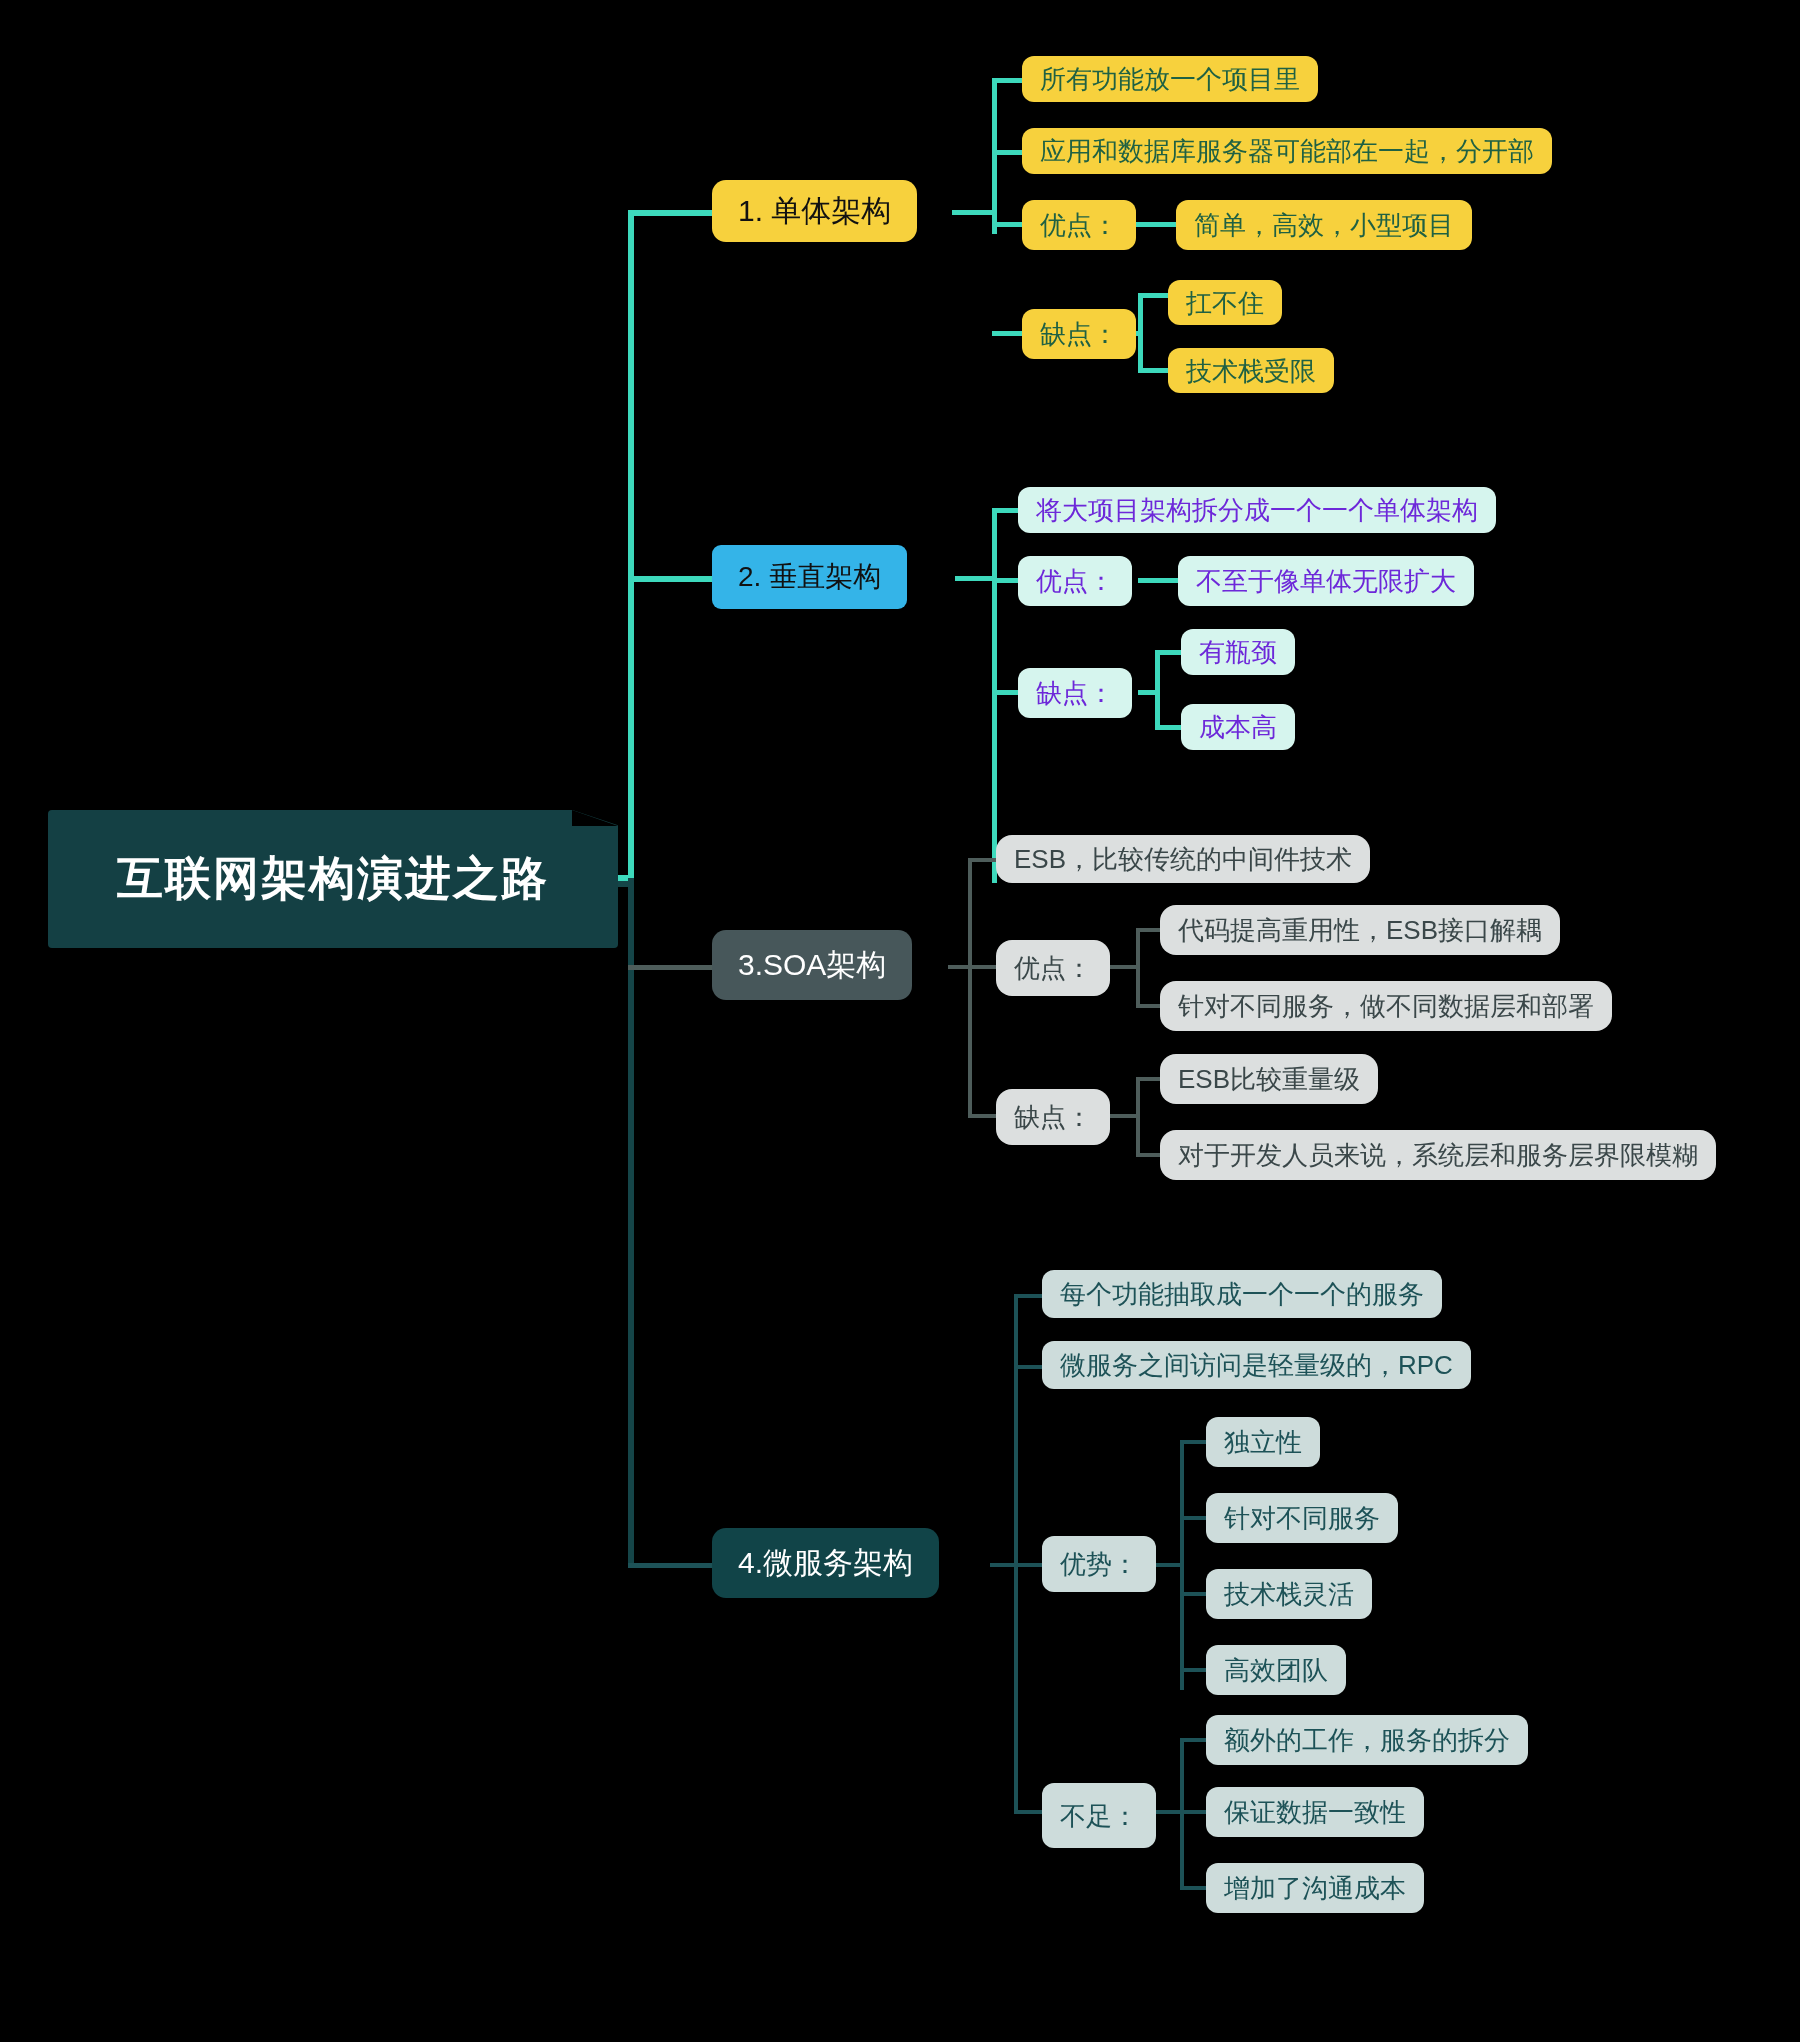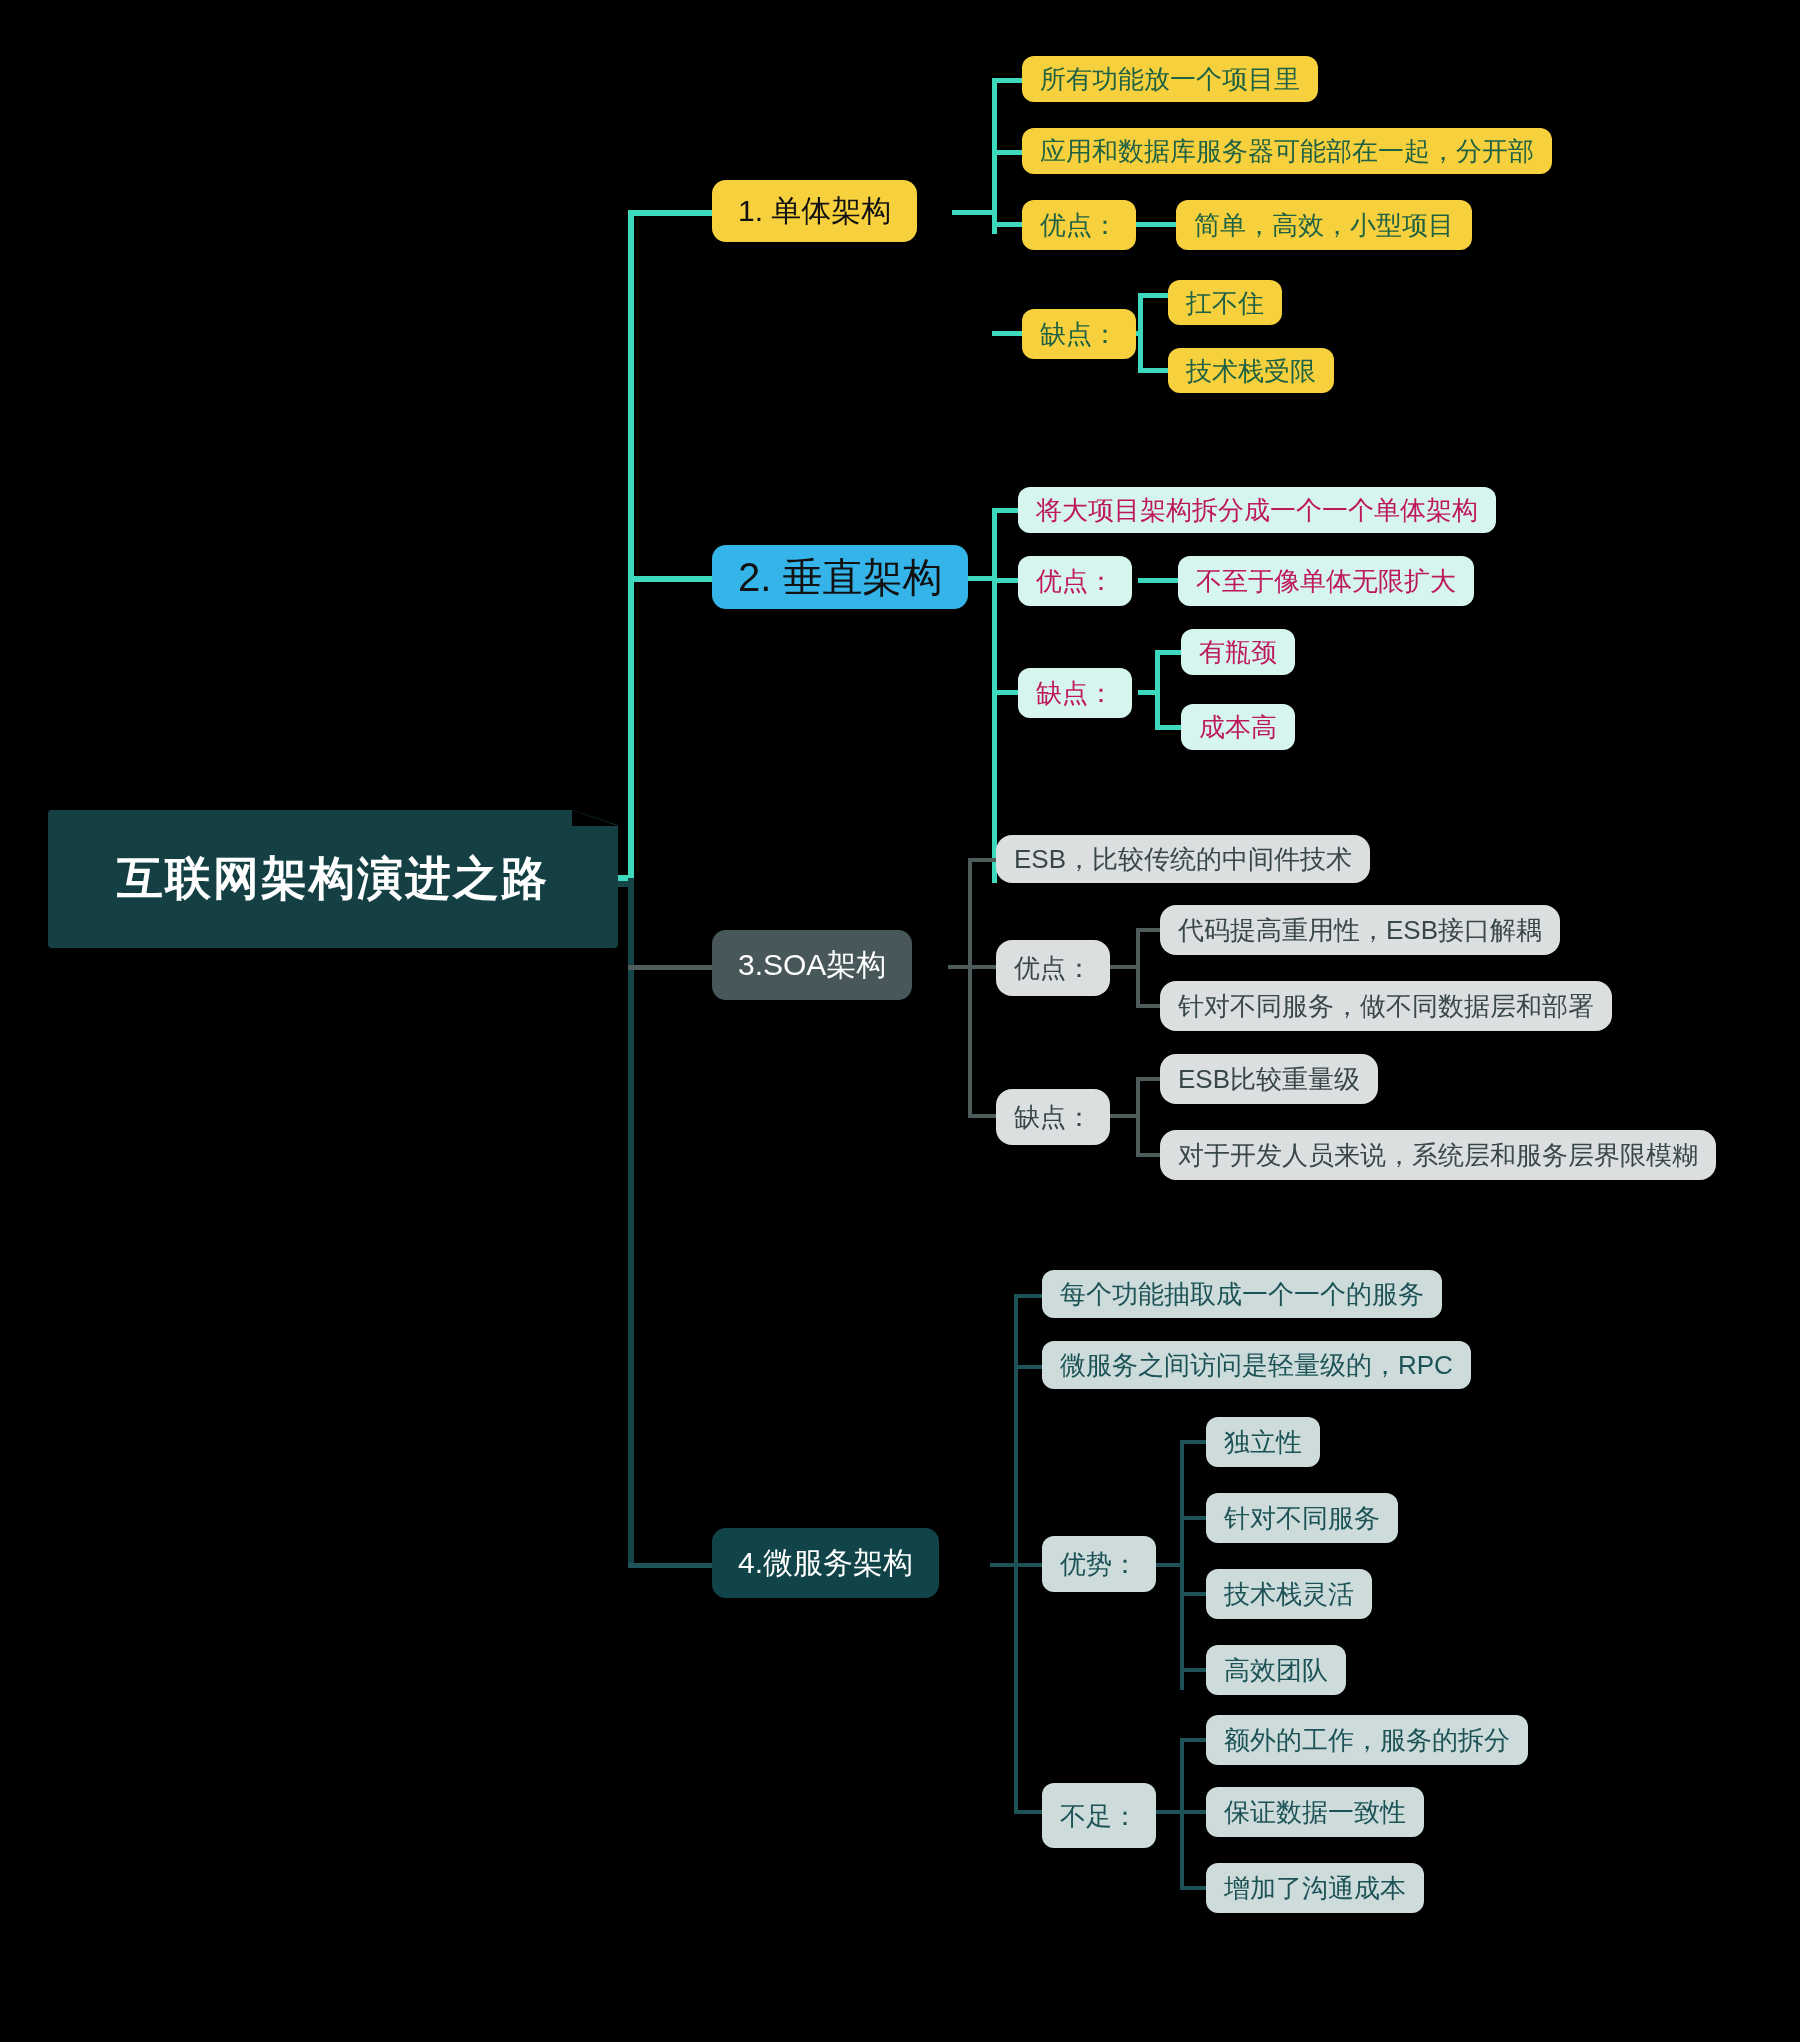--- a/index.html
+++ b/index.html
@@ -71,27 +71,27 @@
     color: #1F6143;
     font-size: 26px;
     padding: 0 18px;
     border-radius: 12px;
   }
 
   
   .b2-main {
     background: #34B4E8;
     color: #111111;
-    font-size: 40px;
+    font-size: 28px;
     padding: 0 26px;
-    border-radius: 14px;
+    border-radius: 9px;
   }
   .b2-sub {
     background: #D6F5EE;
-    color: #be185d;
+    color: #6d28d9;
     font-size: 26px;
     padding: 0 18px;
     border-radius: 12px;
   }
 
   
   .b3-main {
     background: #47575A;
     color: #ffffff;
     font-size: 30px;

